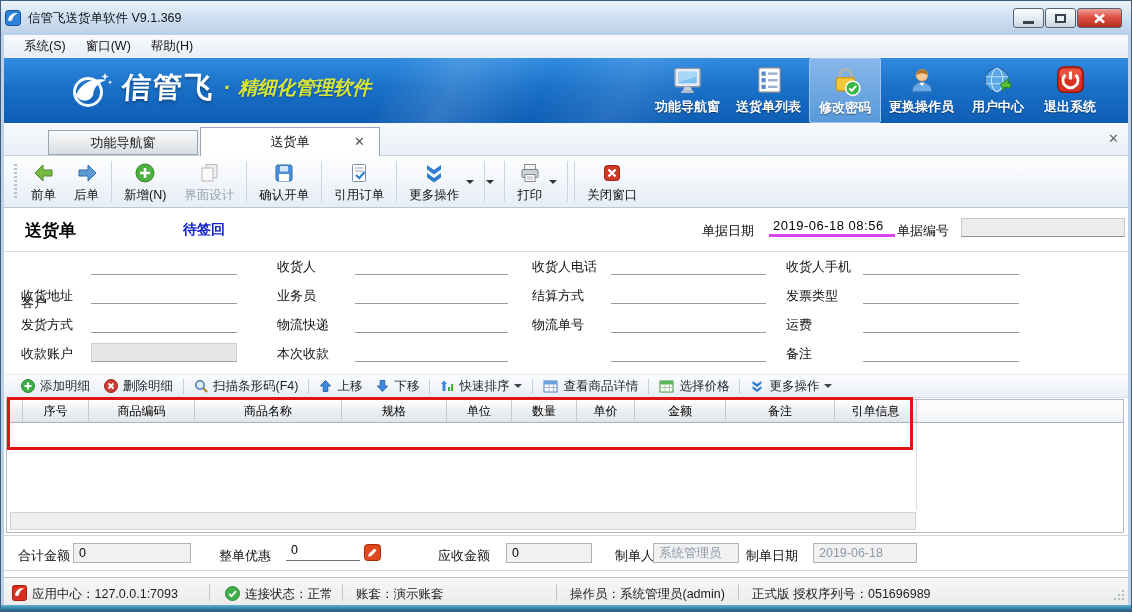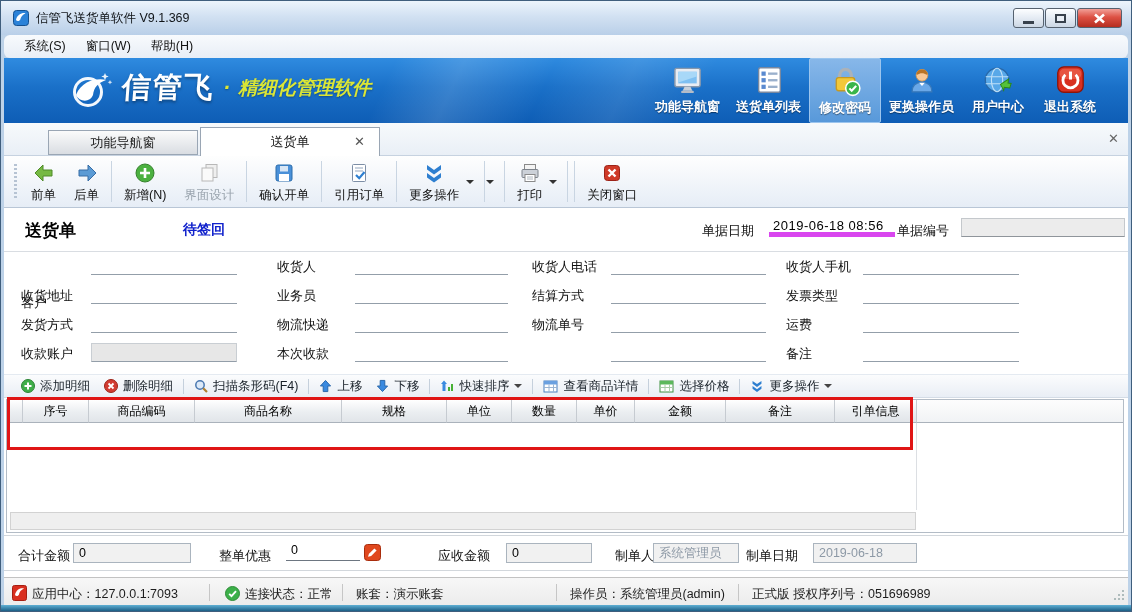--- a/index.html
+++ b/index.html
@@ -2,31 +2,31 @@
 <html><head>
 <meta charset="utf-8">
 <style>
   *{box-sizing:border-box;margin:0;padding:0;}
   body{margin:0;background:#9aa7b4;font-family:"Liberation Sans","DejaVu Sans",sans-serif;}
   .win{position:relative;width:1132px;height:612px;background:#bdd2e8;border:1px solid #3f5e7d;overflow:hidden;}
 
   
   .titlebar{position:absolute;left:0;right:0;top:0;height:34px;
     background:linear-gradient(#ecf4fc,#d2e1f2 45%,#b9cfe8);
-    display:flex;align-items:center;padding-left:12px;gap:7px;font-size:12.5px;color:#101418;}
+    display:flex;align-items:center;padding-left:4px;gap:7px;font-size:12.5px;color:#101418;}
   .winbtns{position:absolute;top:7px;right:9px;display:flex;gap:1px;}
   .wbtn{height:20px;border:1px solid #55616f;border-radius:3px;display:flex;align-items:center;justify-content:center;}
   .wbtn.min,.wbtn.max{width:31px;background:linear-gradient(#fdfeff,#e7edf5 45%,#ccd7e4);}
   .wbtn.close{width:45px;background:linear-gradient(#f2a098,#dd5144 45%,#b52e20);}
   .g-min{width:11px;height:3px;background:#38414c;margin-top:9px;}
   .g-max{width:11px;height:9px;border:2px solid #38414c;background:#e9eef5;}
 
   
   .menubar{position:absolute;left:3px;right:3px;top:34px;height:23px;
-    background:linear-gradient(#f8fafd,#e8eef6);display:flex;align-items:center;padding-left:10px;font-size:12.5px;color:#111;border-radius:6px;}
+    background:linear-gradient(#f8fafd,#e8eef6);display:flex;align-items:center;padding-left:10px;font-size:12.5px;color:#111;}
   .menu-item{padding:3px 10px;}
 
   
   .blueband{position:absolute;left:3px;right:3px;top:57px;height:65px;
     background:
       linear-gradient(115deg,rgba(255,255,255,0) 34%,rgba(255,255,255,.14) 40%,rgba(255,255,255,0) 48%,rgba(255,255,255,.10) 55%,rgba(255,255,255,0) 62%),
       linear-gradient(#2f8be0,#1a70c8 45%,#0e5db5);}
   .brand{position:absolute;left:118px;top:10px;display:flex;align-items:center;gap:8px;}
   .brand-name{color:#fff;font-size:29px;font-weight:bold;letter-spacing:2px;transform:skewX(-4deg);text-shadow:0 2px 3px rgba(0,0,0,.35);}
   .brand-dot,.brand-tag{color:#dbe636;font-weight:bold;font-style:italic;text-shadow:0 1px 2px rgba(0,0,0,.3);}
@@ -58,21 +58,21 @@
   .tsep{width:1px;background:#c9d5e2;margin:5px 3px;}
   .tcaret{width:0;height:0;border:4px solid transparent;border-top-color:#333;margin:24px 7px 0 -2px;}
 
   
   .content{position:absolute;left:3px;right:3px;top:207px;height:369px;background:#fff;}
 
   .dochdr{position:absolute;left:0;right:0;top:0;height:44px;border-bottom:1px solid #d9dde2;}
   .doctitle{position:absolute;left:21px;top:11px;font-size:17px;font-weight:bold;color:#000;}
   .docstatus{position:absolute;left:179px;top:13px;font-size:14px;font-weight:bold;color:#1122cc;}
   .dlabel{position:absolute;top:14px;font-size:13px;color:#111;}
-  .dval{position:absolute;left:765px;top:10px;width:126px;height:19px;border-bottom:5px solid #d946ef;font-size:13px;padding-left:4px;letter-spacing:.5px;}
+  .dval{position:absolute;left:765px;top:10px;width:126px;height:19px;border-bottom:3px solid #d946ef;font-size:13px;padding-left:4px;letter-spacing:.5px;}
   .dbox{position:absolute;left:957px;top:10px;width:164px;height:19px;background:#ececec;border:1px solid #c4c8cc;border-bottom-color:#8f959b;}
 
   .formarea{position:absolute;left:0;right:0;top:45px;height:121px;}
   .fl{position:absolute;font-size:13px;color:#111;white-space:nowrap;}
   .ff{position:absolute;height:19px;border-bottom:1px solid #939ea9;}
   .ff.gray{background:#e7e7e7;border:1px solid #c9ced3;border-bottom:1px solid #939ea9;}
 
   .detailbar{position:absolute;left:0;right:0;top:166px;height:24px;
     background:linear-gradient(#fbfcfd,#e9eef5);border-top:1px solid #e4eaf1;border-bottom:1px solid #d4dce6;
     display:flex;align-items:center;padding-left:10px;font-size:12.5px;color:#182028;}

